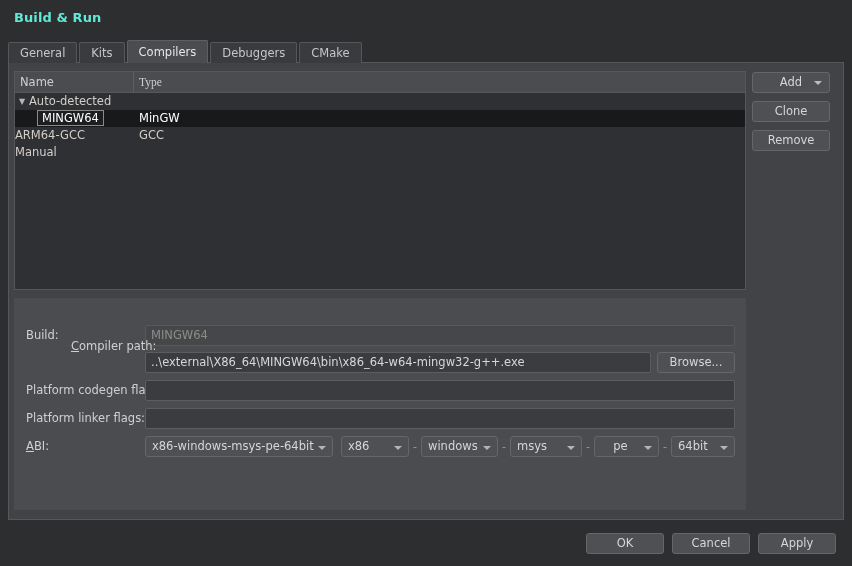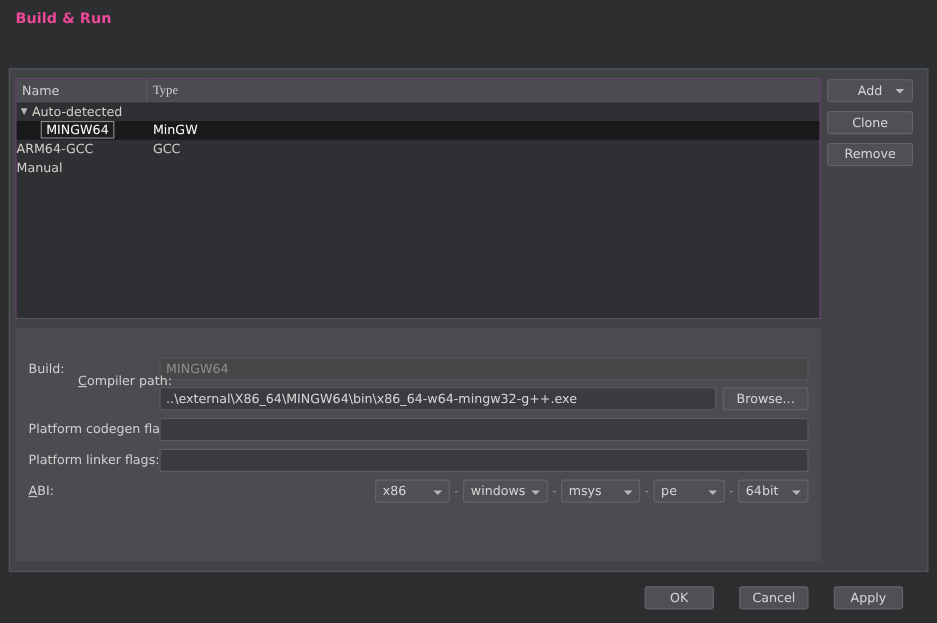--- a/index.html
+++ b/index.html
@@ -31,21 +31,21 @@
     width: 852px;
     height: 34px;
     background: #2d2e30;
   }
   .title-text {
     position: absolute;
     left: 14px;
     top: 10px;
     font-size: 13px;
     font-weight: bold;
-    color: #ec4899;
+    color: #5eead4;
     letter-spacing: .1px;
   }
   
   .tabbar {
     position: absolute;
     left: 8px;
     top: 40px;
     height: 23px;
     display: flex;
     align-items: flex-end;
@@ -269,35 +269,42 @@
     position: absolute;
     left: 0;
     top: 522px;
     width: 852px;
     height: 44px;
     background: #2d2e30;
   }
   .footer .btn {
     position: absolute;
     top: 11px;
-    width: 63px;
+    width: 78px;
   }
   #ok-button { left: 586px; }
   #cancel-button { left: 672px; }
   #apply-button { left: 758px; }
 </style>
 </head>
 <body>
 
 <div class="dialog">
 
   <div class="title-bar">
     <div class="title-text">Build &amp; Run</div>
   </div>
 
+  <div class="tabbar">
+    <div class="tab">General</div>
+    <div class="tab">Kits</div>
+    <div class="tab active">Compilers</div>
+    <div class="tab">Debuggers</div>
+    <div class="tab">CMake</div>
+  </div>
 
   <div class="tab-panel"></div>
 
   <div class="tree-wrap">
     <div class="tree-header">
       <div class="th th-name">Name</div>
       <div class="th th-type">Type</div>
     </div>
     <div class="tree-body">
 
@@ -344,40 +351,44 @@
     <div class="btn" style="position:absolute; left:643px; top:54px; width:78px;">Browse...</div>
 
     <div class="flabel" style="top:82px;">Platform codegen flags:</div>
     <div class="field" style="left:131px; top:82px; width:590px;"></div>
 
     <div class="flabel" style="top:110px;">Platform linker flags:</div>
     <div class="field" style="left:131px; top:110px; width:590px;"></div>
 
     <div class="flabel" style="top:138px;"><span class="mnem">A</span><span>BI:</span></div>
 
+    <div class="combo" style="left:131px; top:138px; width:188px;">
+      <span>x86-windows-msys-pe-64bit</span>
+      <span class="caret"></span>
+    </div>
 
     <div class="combo" style="left:327px; top:138px; width:68px;">
       <span>x86</span>
       <span class="caret"></span>
     </div>
     <div class="dash" style="left:399px; top:138px;">-</div>
 
     <div class="combo" style="left:407px; top:138px; width:77px;">
       <span>windows</span>
       <span class="caret"></span>
     </div>
     <div class="dash" style="left:488px; top:138px;">-</div>
 
     <div class="combo" style="left:496px; top:138px; width:72px;">
       <span>msys</span>
       <span class="caret"></span>
     </div>
     <div class="dash" style="left:572px; top:138px;">-</div>
 
-    <div class="combo" style="left:580px; top:138px; width:65px;">
+    <div class="combo" style="left:580px; top:138px; width:65px;text-align:center;">
       <span>pe</span>
       <span class="caret"></span>
     </div>
     <div class="dash" style="left:649px; top:138px;">-</div>
 
     <div class="combo" style="left:657px; top:138px; width:64px;">
       <span>64bit</span>
       <span class="caret"></span>
     </div>
 

